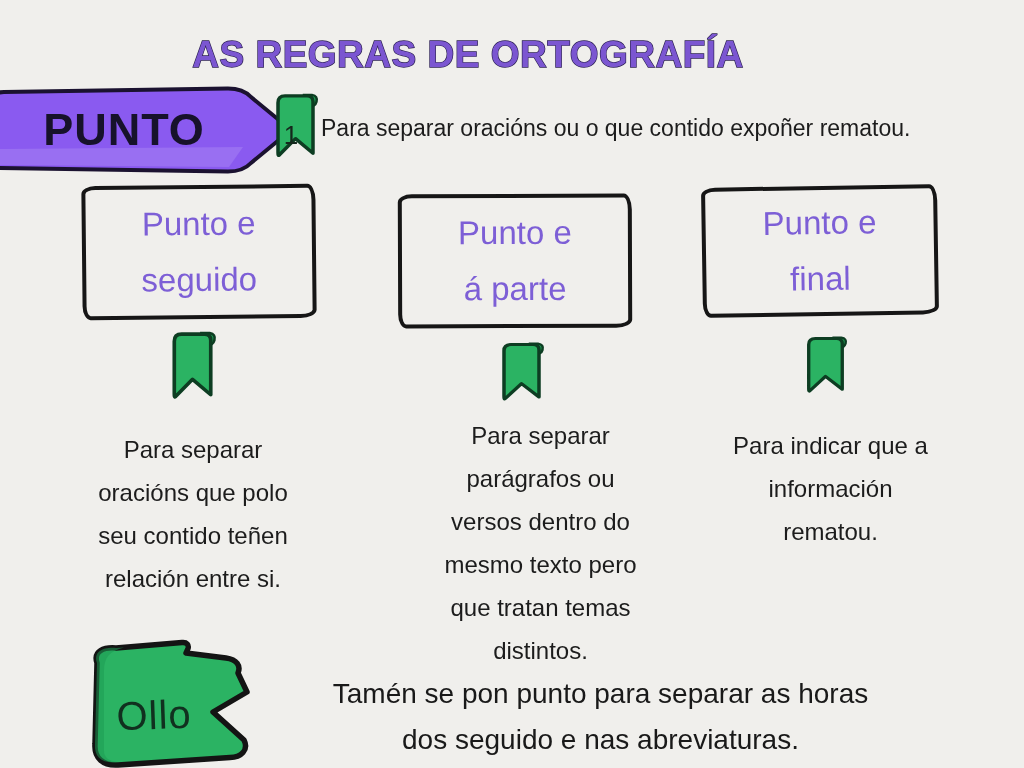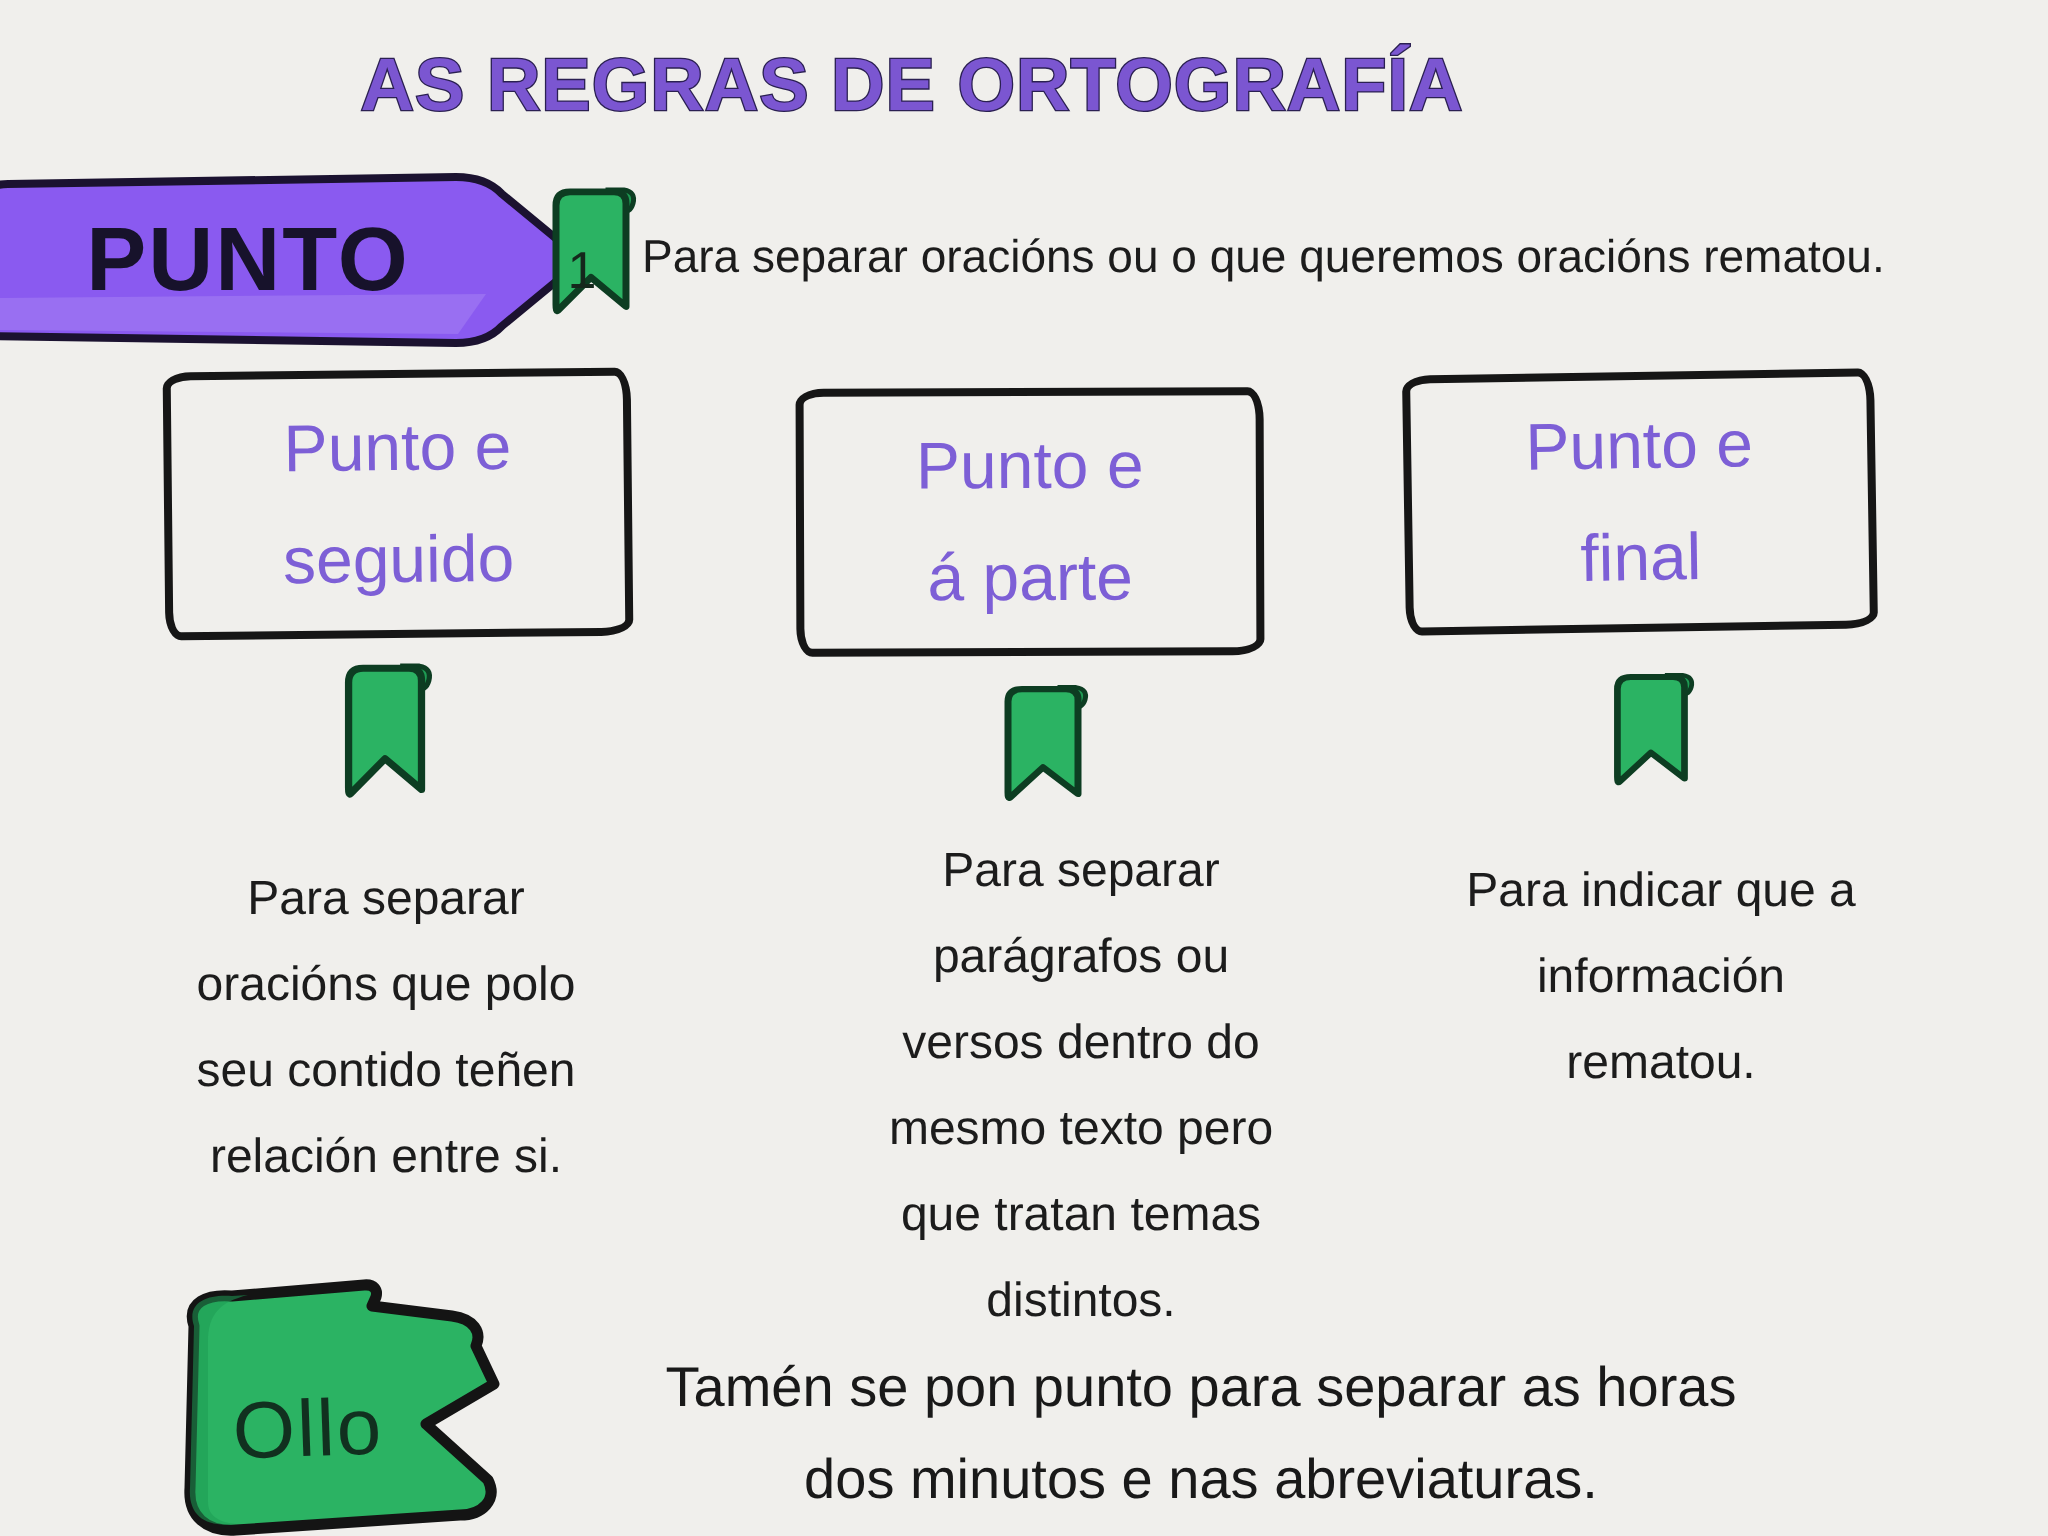--- a/index.html
+++ b/index.html
@@ -12,21 +12,21 @@
     color:#1c1c1c;
   }
   
   .page-title{
     position:absolute;top:22px;left:0;width:912px;
     text-align:center;
     font-size:37px;font-weight:700;letter-spacing:.5px;
     color:#7b56d1;
     -webkit-text-stroke:1.3px #2b2052;
     paint-order:stroke fill;
-    margin:0;
+    margin:12px;
   }
   
   .banner{position:absolute;left:0;top:85px;width:295px;height:90px;}
   .banner svg{position:absolute;left:0;top:0;width:295px;height:90px;overflow:visible;}
   .banner-label{
     position:absolute;left:0;top:0;width:248px;height:90px;
     display:flex;align-items:center;justify-content:center;
     font-size:45px;font-weight:700;letter-spacing:1px;color:#17122b;
   }
   
@@ -97,21 +97,21 @@
     <span class="banner-label">PUNTO</span>
   </div>
 
   <div class="bookmark bm-rule">
     <svg viewBox="0 0 48 72" preserveAspectRatio="none">
       <path d="M33,3 L41,3 Q47,4 45.5,10 Q44,15.5 39.5,13.5 L33,9 Z" fill="#1e9b53" stroke="#0d3d22" stroke-width="2.5"></path>
       <path d="M7,11 Q7,4 14,4 L36,4 Q42,4 42,10 L42,63 L24.5,48 L8,65 Q7,66 7,62 Z" fill="#2bb363" stroke="#0d3d22" stroke-width="3.5" stroke-linejoin="round"></path>
     </svg>
     <span class="bm-num">1</span>
   </div>
-  <p class="rule-text">Para separar oracións ou o que queremos oracións rematou.</p>
+  <p class="rule-text">Para separar oracións ou o que contido expoñer rematou.</p>
 
   <div class="card-box card-box-1">
     <span>Punto e
 seguido</span>
   </div>
   <div class="card-box card-box-2">
     <span>Punto e
 á parte</span>
   </div>
   <div class="card-box card-box-3">
@@ -153,15 +153,15 @@
 rematou.</p>
 
   <div class="flag">
     <svg viewBox="0 0 178 127" preserveAspectRatio="none">
       <path d="M17,22 C13,10 24,6 36,7 L102,1.5 C107,1 109,4 108,7.5 L106,12 L146,17 C157,18.5 161,25 158,32 L167,51 L133,71 L164,99 C169,109 161,116.5 150,116.5 L38,124 C23,125 14,117 15,103 Z" fill="#2bb363" stroke="#141414" stroke-width="5.5" stroke-linejoin="round"></path>
       <path d="M17,22 C13,10 24,6 36,7 L44,6.5 C30,10 24,16 24,30 L24,110 C24,116 28,120 38,121 C23,123 14,117 15,103 Z" fill="#1e9b53" opacity="0.55"></path>
     </svg>
     <span class="flag-label">Ollo</span>
   </div>
   <p class="note-text">Tamén se pon punto para separar as horas
-dos minutos e nas abreviaturas.</p>
+dos seguido e nas abreviaturas.</p>
 
 </div>
 
 </body></html>

